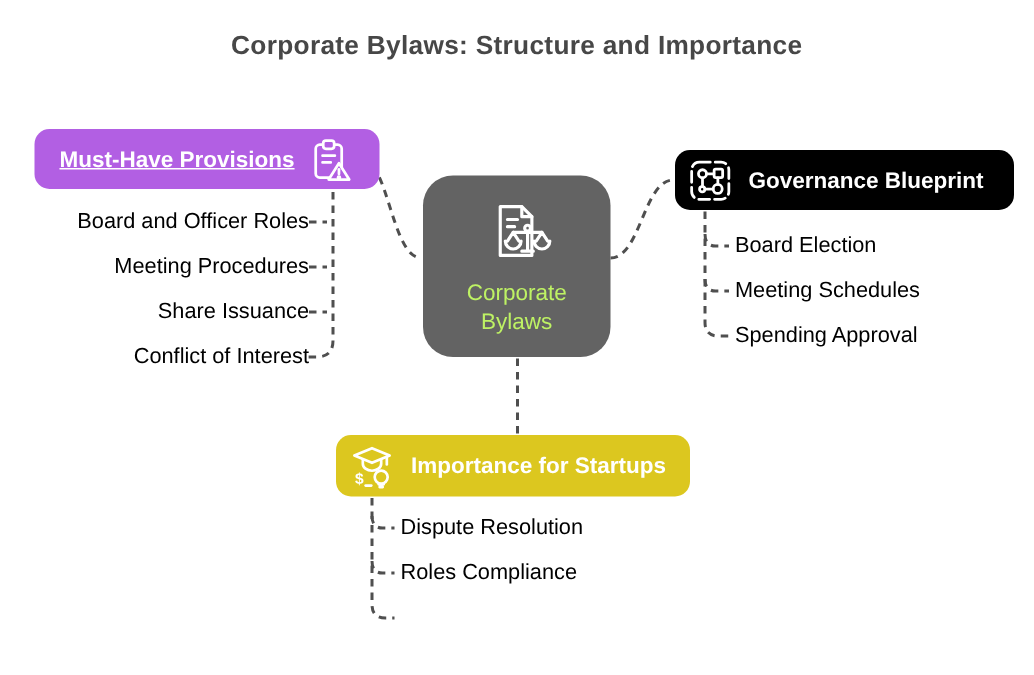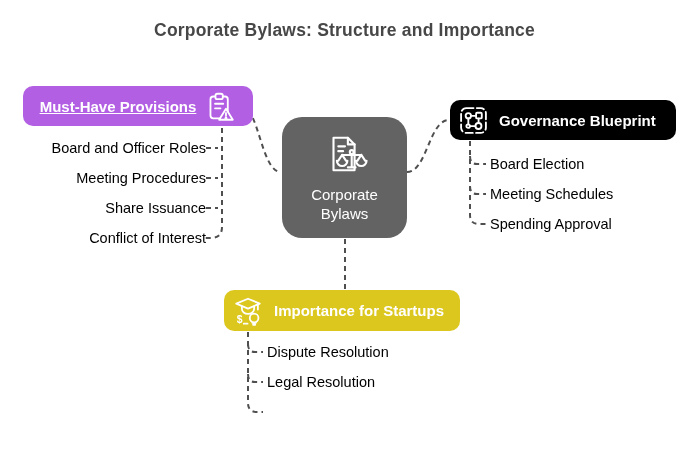--- a/index.html
+++ b/index.html
@@ -24,21 +24,21 @@
   .connectors path {
     fill: none; stroke: #4f4f4f; stroke-width: 2;
     stroke-dasharray: 5 4;
   }
   .center-node {
     position: absolute; left: 282px; top: 117px;
     width: 125px; height: 121px;
     background: #636363; border-radius: 20px;
     display: flex; flex-direction: column;
     align-items: center; justify-content: center; gap: 5px;
-    color: #ffffff;
+    color: #bef264;
   }
   .center-node .label {
     width: 92px; text-align: center;
     font-size: 15px; line-height: 1.25; font-weight: 400;
   }
   .branch-box {
     position: absolute; height: 40px;
     display: flex; align-items: center;
     border-radius: 10px; color: #ffffff;
     font-weight: 700; font-size: 15px;
@@ -165,14 +165,14 @@
         <path d="M12.5 30.5 H16.5"></path>
         <circle cx="23.5" cy="24.5" r="4.6"></circle>
         <path d="M21.7 29.6 H25.3 M22.4 31.6 H24.6"></path>
       </g>
     </svg>
   </span>
   <span>Importance for Startups</span>
 </div>
 <div class="item-list list-bottom">
   <div class="item-row">Dispute Resolution</div>
-  <div class="item-row">Legal Resolution</div>
+  <div class="item-row">Roles Compliance</div>
 </div>
 
 </body></html>

